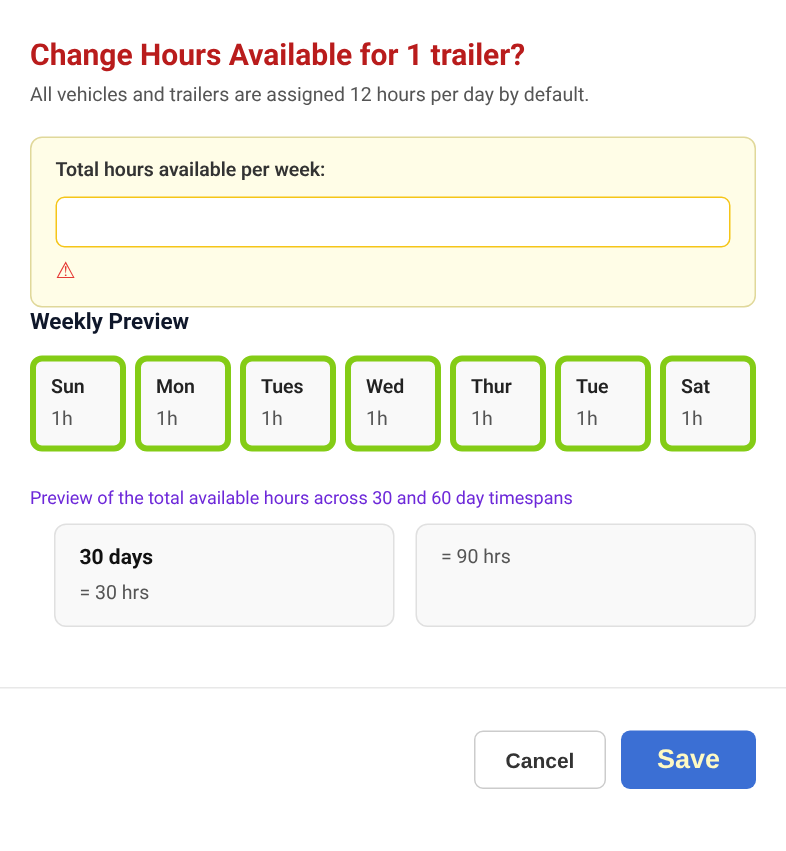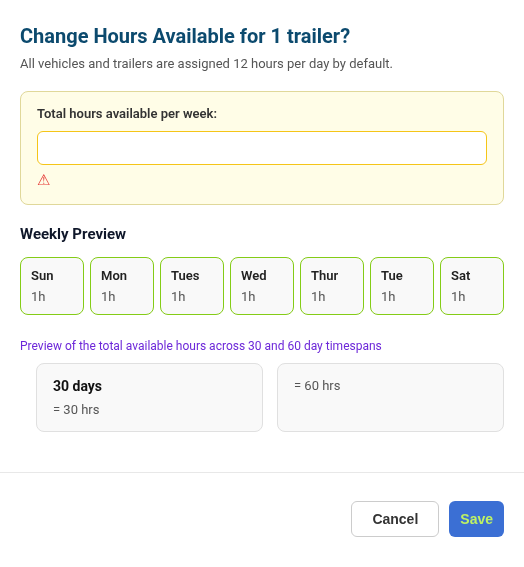--- a/index.html
+++ b/index.html
@@ -14,33 +14,32 @@
     .main-container {
       padding: 24px 20px 20px 20px;
       display: flex;
       flex-direction: column;
       gap: 0;
     }
     .title {
       font-size: 20px;
       font-weight: 700;
       margin-bottom: 8px;
-      color: #0c4a6e;
+      color: #b91c1c;
     }
     .subtitle {
       font-size: 13px;
       color: #555;
       margin-bottom: 20px;
     }
     .hours-box {
       border: 1px solid #e0d89a;
       background: #fffde7;
       border-radius: 8px;
       padding: 14px 16px 16px 16px;
-      margin-bottom: 20px;
     }
     .hours-label {
       font-size: 13px;
       font-weight: 600;
       color: #333;
       margin-bottom: 10px;
     }
     .hours-input {
       width: 100%;
       border: 1.5px solid #f5c518;
@@ -74,21 +73,21 @@
     }
     .weekly-preview {
       margin-bottom: 24px;
     }
     .days-row {
       display: flex;
       gap: 6px;
     }
     .day-card {
       flex: 1;
-      border: 1px solid #84cc16;
+      border: 4px solid #84cc16;
       border-radius: 8px;
       padding: 10px 6px 10px 10px;
       background: #f9f9f9;
       min-width: 0;
     }
     .day-name {
       font-size: 13px;
       font-weight: 600;
       color: #222;
       margin-bottom: 6px;
@@ -148,26 +147,26 @@
       padding: 9px 20px;
       border: 1px solid #ccc;
       border-radius: 6px;
       background: #fff;
       color: #333;
       font-size: 14px;
       font-weight: 700;
       cursor: pointer;
     }
     .btn-save {
-      padding: 9px 11px;
+      padding: 9px 24px;
       border: none;
       border-radius: 6px;
       background: #3b6fd4;
-      color: #bef264;
-      font-size: 14px;
+      color: #fef9c3;
+      font-size: 18px;
       font-weight: 600;
       cursor: pointer;
     }
   </style>
 </head>
 <body>
 
 <div class="main-container">
   <h1 class="title">Change Hours Available for 1 trailer?</h1>
   <p class="subtitle">All vehicles and trailers are assigned 12 hours per day by default.</p>
@@ -215,21 +214,21 @@
   </div>
 
   <div class="hours-by-days">
     <div class="hours-by-days-subtitle">Preview of the total available hours across 30 and 60 day timespans</div>
     <div class="timespan-row" id="timespan-row">
         <div class="timespan-card">
       <div class="timespan-label">30 days</div>
       <div class="timespan-value">= 30 hrs</div>
     </div>
         <div class="timespan-card">
-      <div class="timespan-value">= 60 hrs</div>
+      <div class="timespan-value">= 90 hrs</div>
     </div>
       </div>
   </div>
 </div>
 
 <div class="divider"></div>
 
 <div class="footer">
   <button class="btn-cancel">Cancel</button>
   <button class="btn-save">Save</button>

